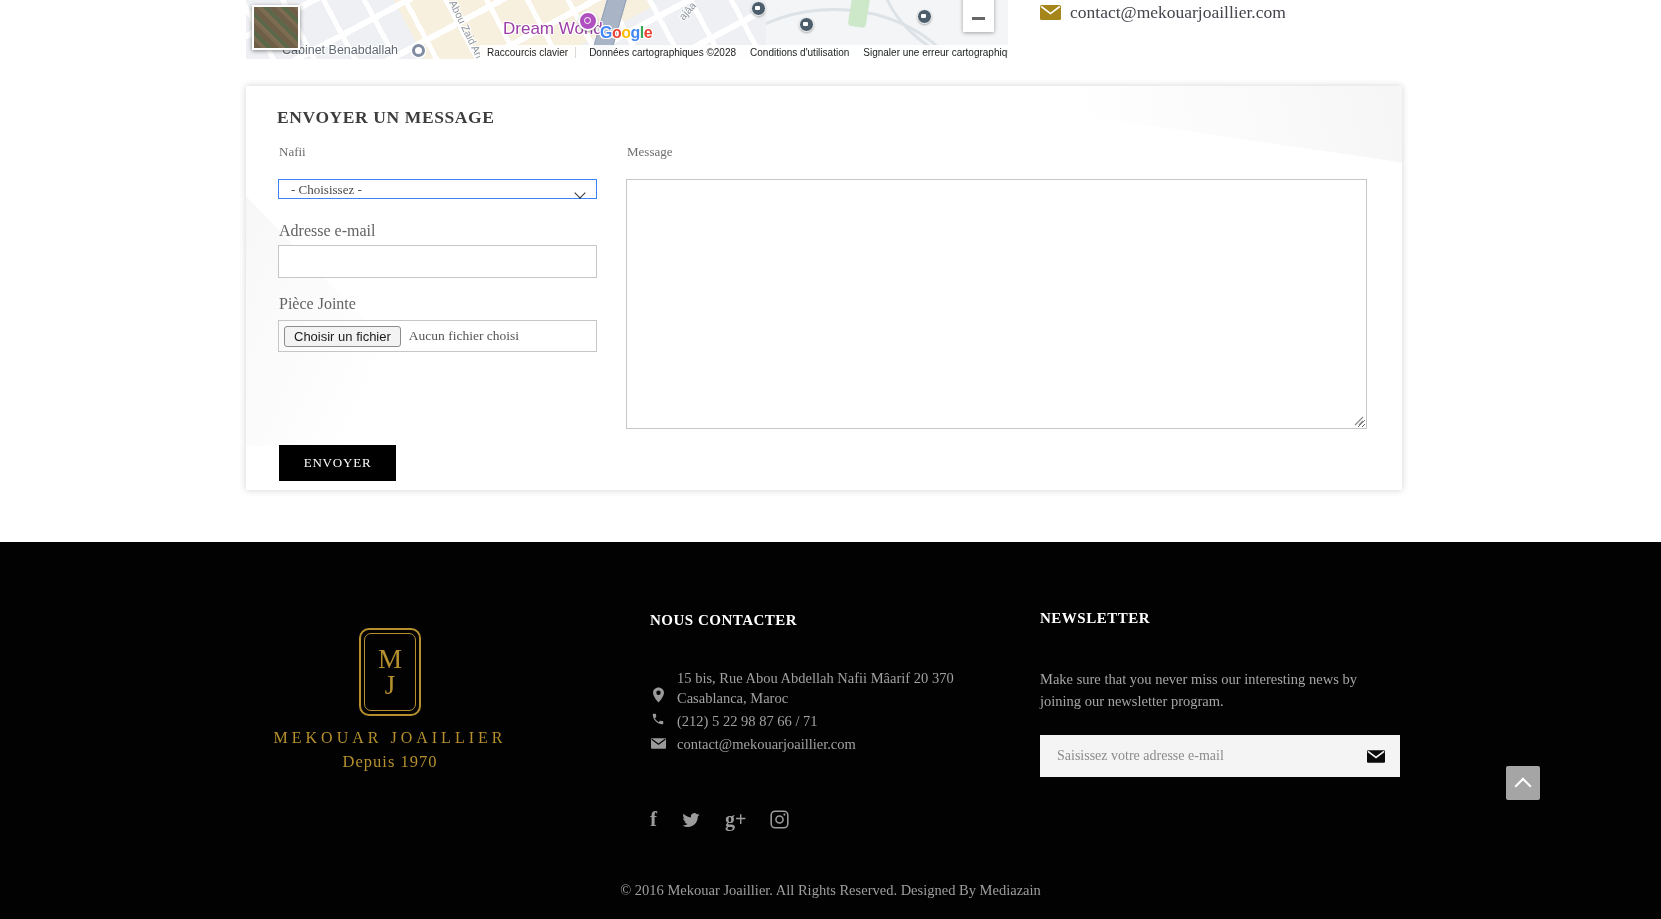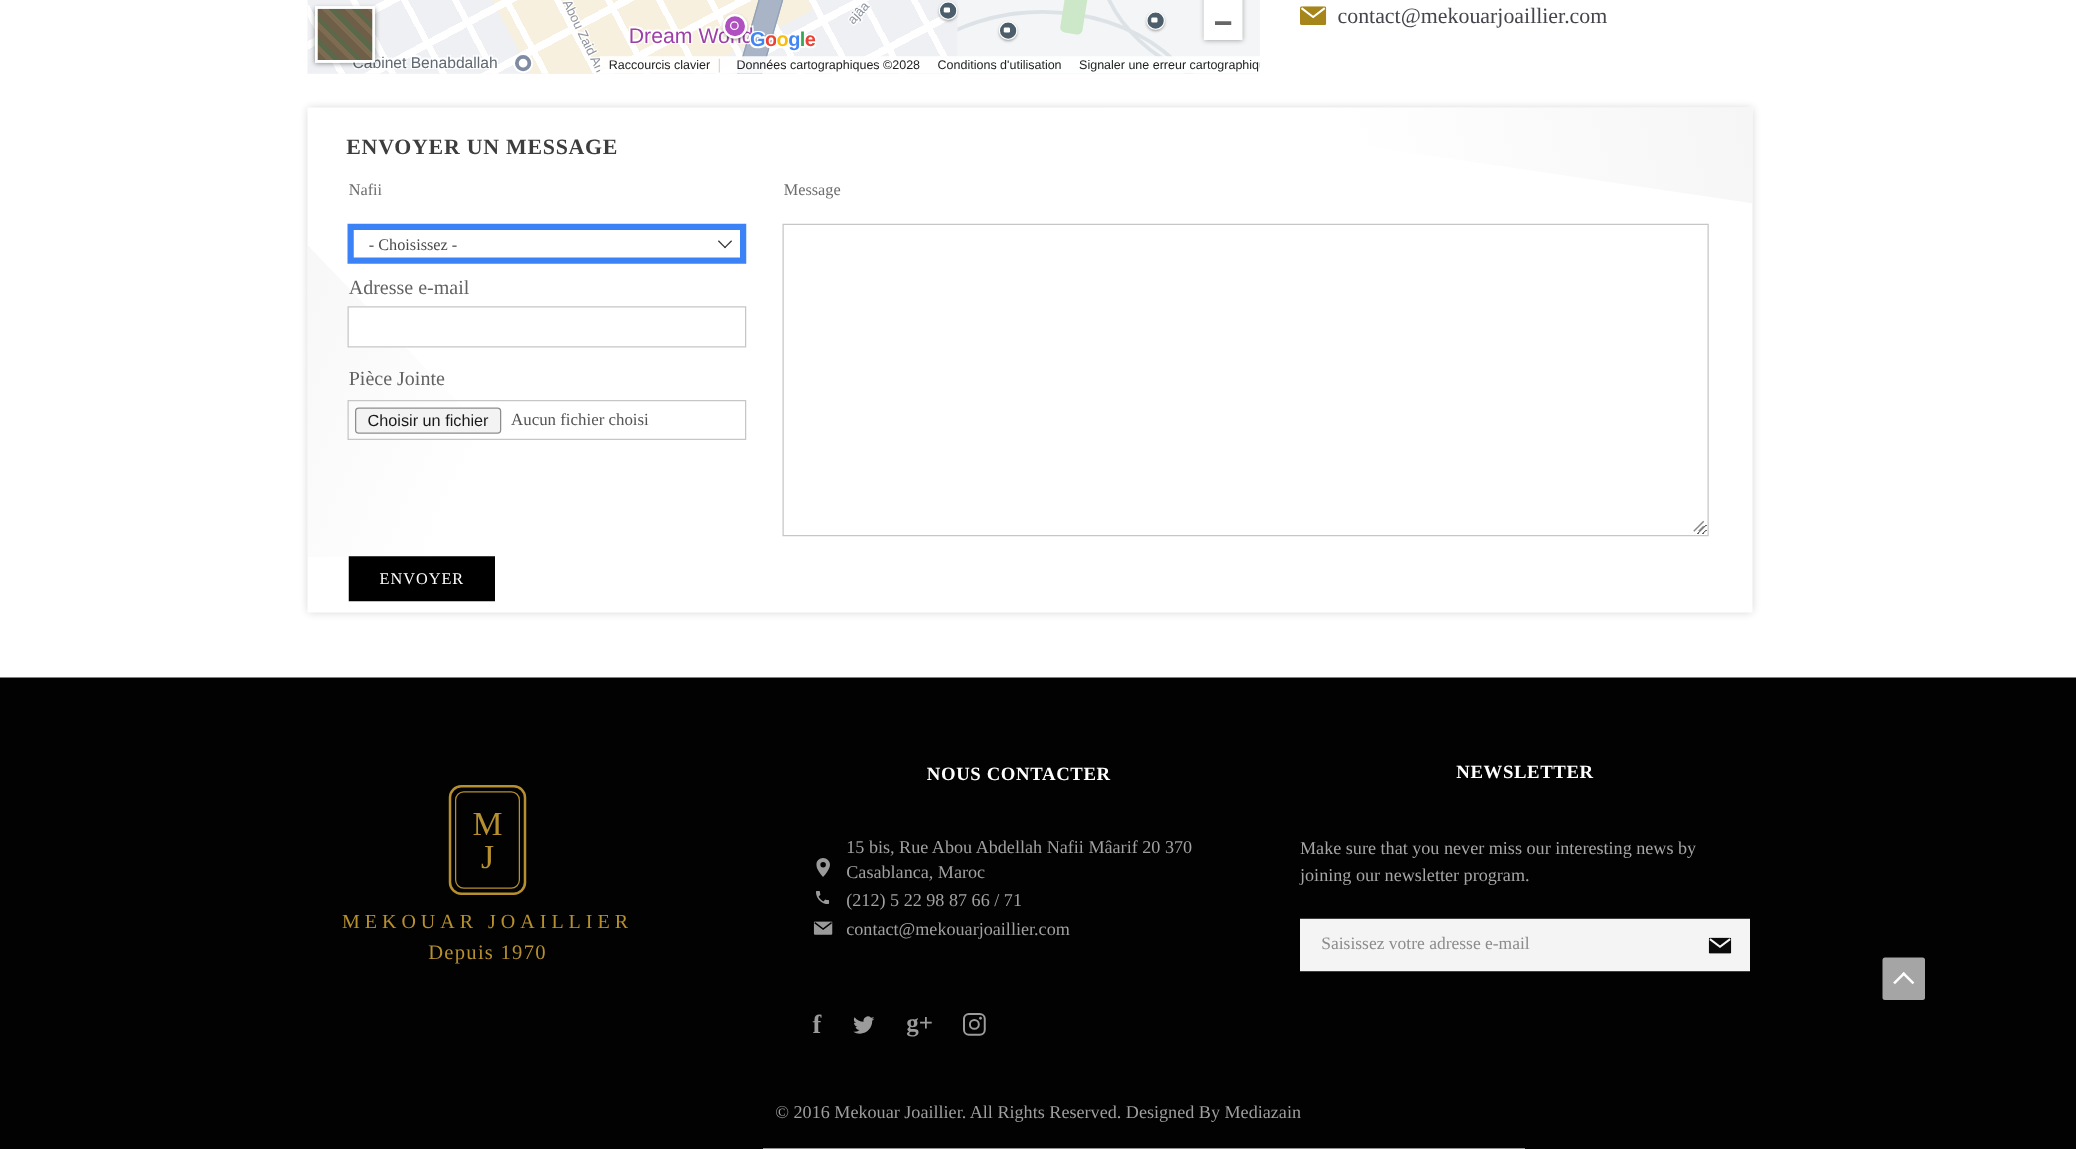--- a/index.html
+++ b/index.html
@@ -58,21 +58,21 @@
   .card::after{content:"";position:absolute;right:0;top:0;width:520px;height:170px;
     background:linear-gradient(255deg,#f2f2f2,#ffffff 60%);clip-path:polygon(0 0,100% 0,100% 45%);opacity:.7;}
   .card > *{position:relative;z-index:1;}
   .card-title{position:absolute;left:31px;top:21px;margin:0;font-size:17.5px;font-weight:bold;color:#3d3d3d;letter-spacing:.6px;}
   .col-left{position:absolute;left:32px;top:58px;width:319px;}
   .col-right{position:absolute;left:380px;top:58px;width:741px;}
   .lbl-sm{display:block;font-size:13px;color:#6d6d6d;margin:0 0 19px 1px;line-height:16px;}
   .lbl-lg{display:block;font-size:16px;color:#636363;line-height:19px;}
   .lbl-email{margin:10px 0 5px 1px;} .lbl-file{margin:16px 0 7px 1px;}
   .select-wrap{position:relative;height:32px;}
-  select.subject{width:100%;height:32px;border:5px solid #3b82f6;background:#fff;border-radius:0;
+  select.subject{width:100%;height:20px;border:1px solid #3b82f6;background:#fff;border-radius:0;
     font-family:"Liberation Serif",serif;font-size:13px;color:#4a4a4a;padding:0 30px 0 12px;
     appearance:none;-webkit-appearance:none;-moz-appearance:none;}
   .chev-down{position:absolute;right:13px;top:10px;width:7px;height:7px;border-right:1.8px solid #333;border-bottom:1.8px solid #333;transform:rotate(45deg);pointer-events:none;}
   input.text-field{width:100%;height:33px;border:1px solid #c6c6c6;box-sizing:border-box;background:#fff;
     font-family:"Liberation Serif",serif;font-size:14px;padding:0 10px;outline:none;}
   .filebox{height:32px;border:1px solid #c6c6c6;display:flex;align-items:center;gap:8px;padding-left:5px;box-sizing:border-box;cursor:pointer;}
   .filebtn{font-family:"Liberation Sans",sans-serif;font-size:13px;color:#1a1a1a;background:#f3f3f3;
     border:1px solid #8d8d8d;border-radius:3px;padding:2px 9px;white-space:nowrap;}
   .filestatus{font-size:13.5px;color:#555;}
   textarea.message{width:100%;height:250px;border:1px solid #c6c6c6;box-sizing:border-box;resize:both;outline:none;
@@ -83,21 +83,21 @@
 
   
   .footer{position:absolute;left:0;top:542px;width:1661px;height:377px;background:#020202;}
   .f-logo{position:absolute;left:262px;top:86px;width:256px;text-align:center;color:#b6902e;}
   .frame{width:58px;height:84px;margin:0 auto;border:2px solid #b6902e;border-radius:10px;position:relative;
     display:flex;flex-direction:column;align-items:center;justify-content:center;}
   .frame::before{content:"";position:absolute;left:3px;right:3px;top:3px;bottom:3px;border:1px solid #b6902e;border-radius:7px;}
   .mono{font-size:27px;line-height:26px;}
   .f-name{font-size:16px;letter-spacing:4px;margin-top:13px;white-space:nowrap;}
   .f-tagline{font-size:16.5px;margin-top:5px;letter-spacing:1px;}
-  .f-heading{margin:0;font-size:15px;font-weight:bold;color:#fff;letter-spacing:.5px;text-align:center;}
+  .f-heading{margin:0;font-size:15px;font-weight:bold;color:#fff;letter-spacing:.5px;}
   .f-contact{position:absolute;left:650px;top:70px;width:330px;color:#a1a1a1;font-size:14.5px;}
   .c-rows{margin-top:39px;line-height:20px;}
   .crow{display:flex;gap:11px;align-items:flex-end;}
   .crow .cicon{flex:none;width:16px;margin-top:3px;color:#9a9a9a;text-align:center;}
   .crow a{color:#a1a1a1;text-decoration:none;}
   .social{position:absolute;left:650px;top:264px;display:flex;gap:24px;align-items:center;color:#9b9b9b;height:26px;}
   .soc{cursor:pointer;color:#9b9b9b;display:flex;align-items:center;text-decoration:none;}
   .soc-f{font-size:21px;font-weight:bold;}
   .soc-g{font-size:20px;font-weight:bold;letter-spacing:0;}
   .f-news{position:absolute;left:1040px;top:68px;width:360px;color:#a6a6a6;}

